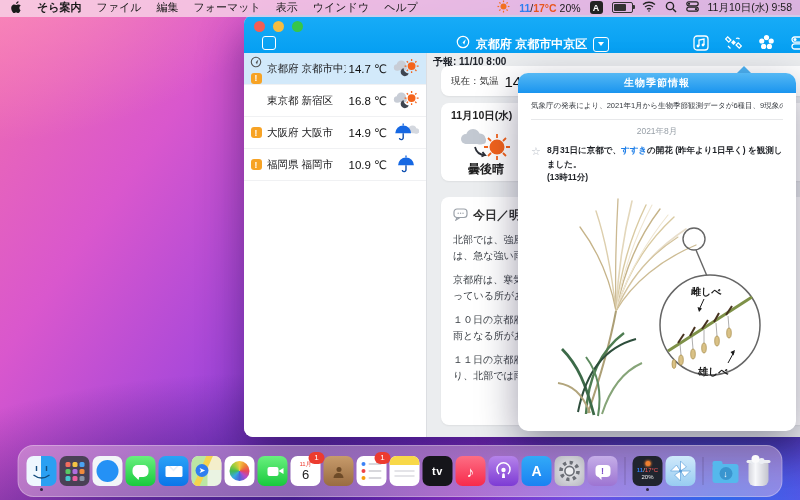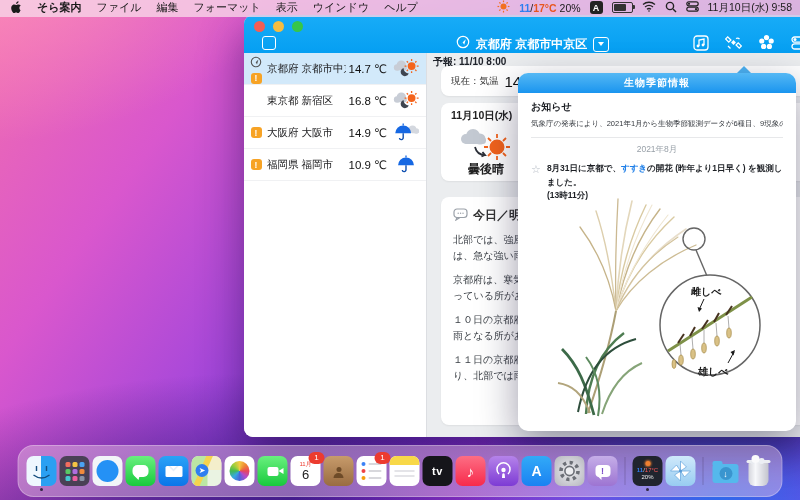--- a/index.html
+++ b/index.html
@@ -453,21 +453,20 @@
         </div>
       </div>
     </div>
   </div>
 
   <div class="pop">
     <div class="pop-arrow"></div>
     <div class="pop-body">
       <div class="pop-head">生物季節情報</div>
       <div class="pop-pad">
-        <div class="notice-t">お知らせ</div>
         <div class="notice-l">気象庁の発表により、2021年1月から生物季節観測データが6種目、9現象のみに変更となりました。</div>
         <div class="pop-div"></div>
         <div class="sect-date">2021年8月</div>
         <div class="entry">
           <span class="entry-star">☆</span>
           <span class="entry-text"><span>8月31日に京都で、</span><span class="entry-link">すすき</span><span>の開花 (昨年より1日早く) を観測しました。</span><br><span>(13時11分)</span></span>
         </div>
       </div>
       <div class="plant">
         <svg width="258" height="232" viewBox="0 0 258 232">

